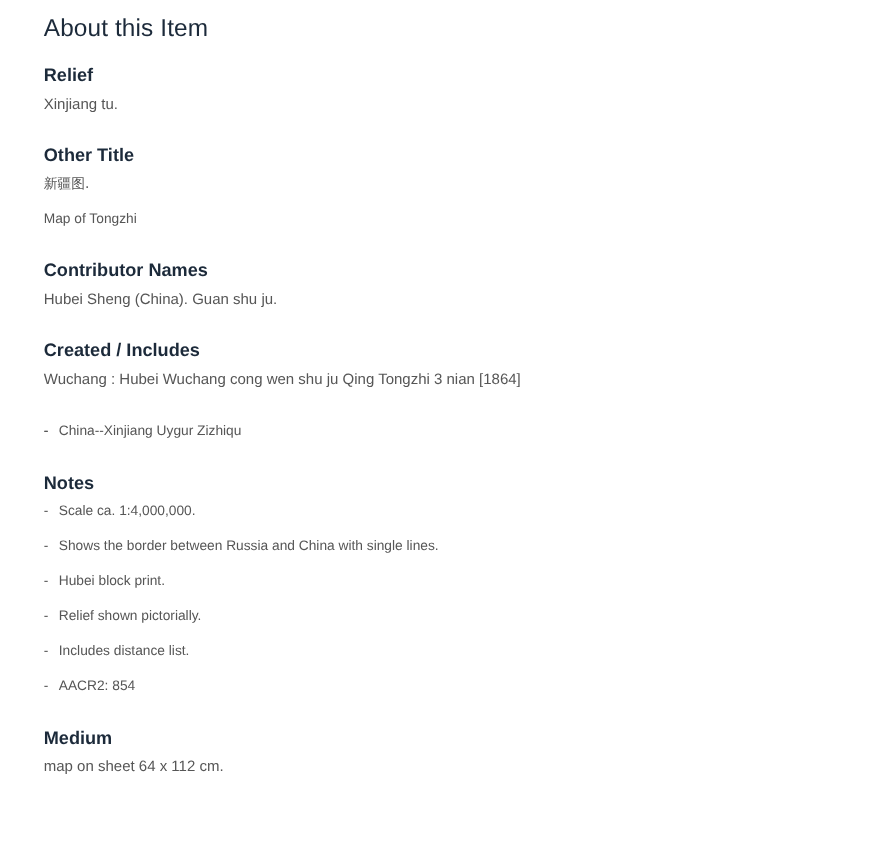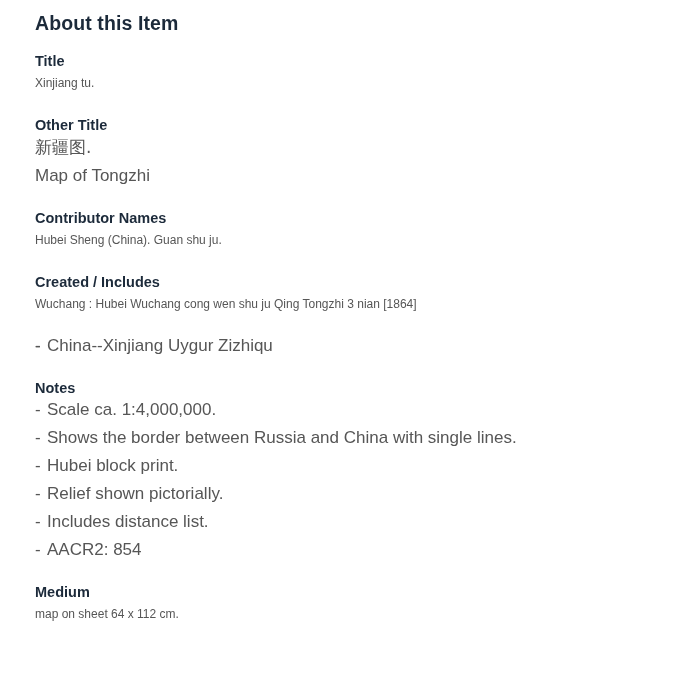--- a/index.html
+++ b/index.html
@@ -13,21 +13,21 @@
     overflow: hidden;
     font-family: "Liberation Sans", "DejaVu Sans", sans-serif;
     -webkit-font-smoothing: antialiased;
   }
   #about-panel {
     padding: 10px 0 0 35px;
     box-sizing: border-box;
   }
   .panel-title {
     font-size: 19.5px;
-    font-weight: bold;
+    font-weight: normal;
     color: #1c2a3a;
     line-height: 26px;
     margin: 0 0 15px 0;
     letter-spacing: 0.1px;
   }
   .field-block {
     margin: 0 0 22px 0;
   }
   .field-block:last-child {
     margin-bottom: 0;
@@ -44,21 +44,21 @@
     color: #565656;
     line-height: 20px;
     margin: 0;
   }
   .field-value-list {
     list-style: none;
     margin: 0;
     padding: 0;
   }
   .field-value-list li {
-    font-size: 17px;
+    font-size: 11px;
     color: #565656;
     line-height: 20px;
     margin: 0 0 8px 0;
     padding: 0;
   }
   .field-value-list li:last-child {
     margin-bottom: 0;
   }
   .field-value-list.dashed li {
     padding-left: 12px;
@@ -77,21 +77,21 @@
     font-family: "DejaVu Sans", "Liberation Sans", sans-serif;
   }
 </style>
 </head>
 <body>
 
 <div id="about-panel">
   <h1 class="panel-title">About this Item</h1>
   <div id="fields-container">
       <div class="field-block">
-        <div class="field-label">Title</div>
+        <div class="field-label">Relief</div>
         <p class="field-value">Xinjiang tu.</p>
       </div>
       <div class="field-block">
         <div class="field-label">Other Title</div>
         <ul class="field-value-list plain">
           <li><span class="cjk">新疆图.</span></li>
           <li><span>Map of Tongzhi</span></li>
         </ul>
       </div>
       <div class="field-block">

